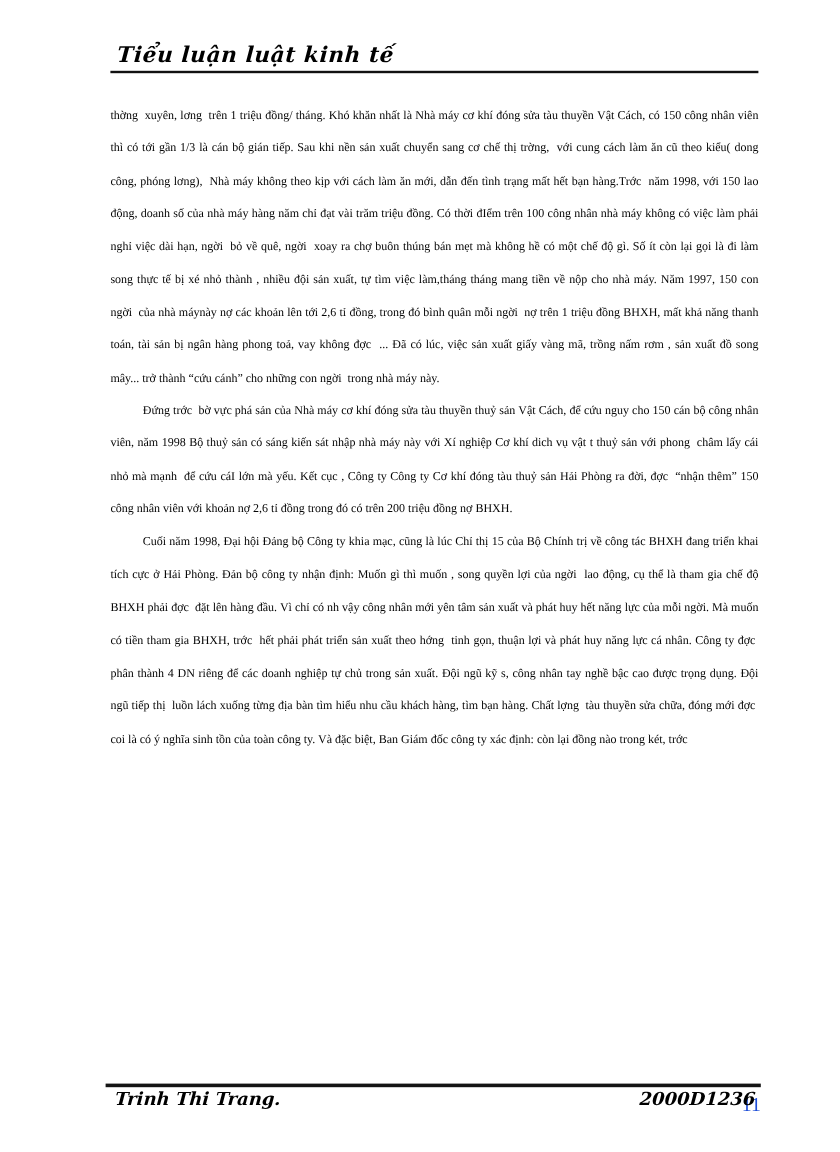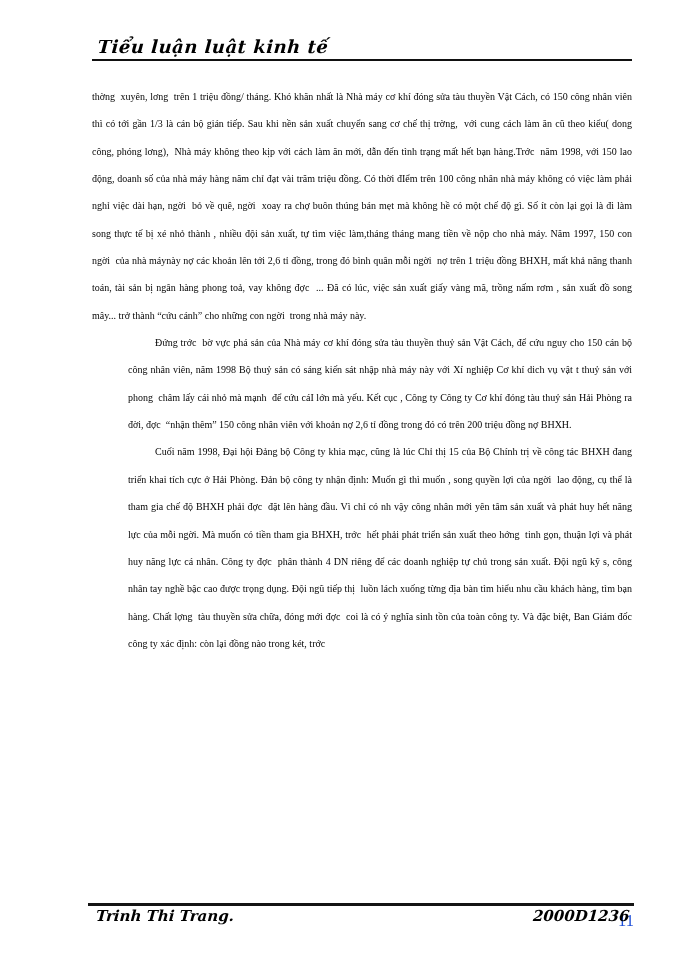--- a/index.html
+++ b/index.html
@@ -37,21 +37,21 @@
     position: absolute;
     left: 92px;
     top: 83px;
     width: 540px;
     font-size: 10px;
     line-height: 27.35px;
     text-align: justify;
     color: #050505;
   }
   .page-body p { margin: 0; }
-  .page-body p.indent { text-indent: 27px; margin-left: 36px; }
+  .page-body p.indent { text-indent: 27px; }
   
   .page-footer {
     position: absolute;
     left: 88px;
     top: 903px;
     width: 546px;
     border-top: 3px solid #141414;
   }
   .footer-row {
     display: flex;

